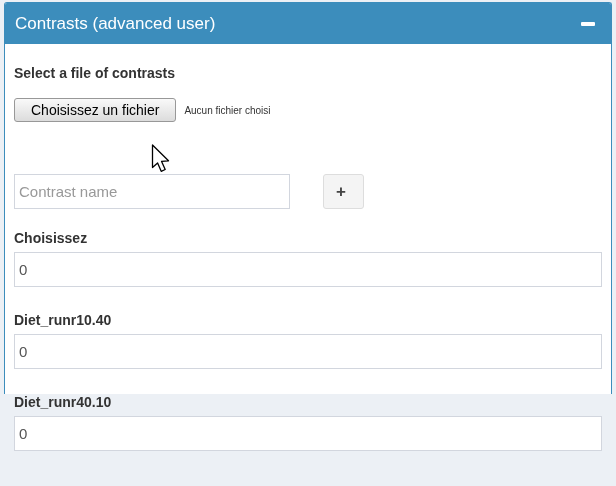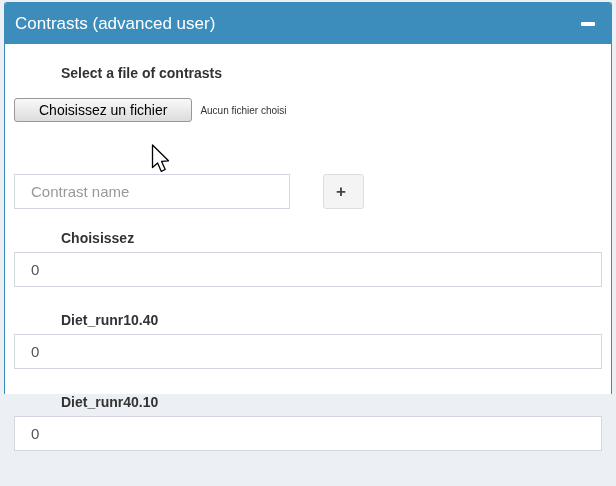--- a/index.html
+++ b/index.html
@@ -47,32 +47,31 @@
   .panel-body {
     padding:20px 9px 10px 9px;
     position:relative;
   }
   .lbl {
     display:block;
     font-size:14px;
     font-weight:700;
     color:#333;
     line-height:18px;
-    margin-left:47px;
   }
   .file-label { margin-bottom:16px; }
   .file-row {
     display:flex;
     align-items:center;
     height:24px;
     margin-bottom:52px;
   }
   .file-btn {
     height:24px;
-    padding:0 24px;
+    padding:0 16px;
     font-family:"Liberation Sans","DejaVu Sans",sans-serif;
     font-size:14px;
     color:#000;
     background:linear-gradient(#f9f9f9,#dcdcdc);
     border:1px solid #989898;
     border-radius:3px;
     cursor:pointer;
     white-space:nowrap;
   }
   .file-status {
@@ -84,21 +83,21 @@
   .define-row {
     display:flex;
     align-items:center;
     margin-bottom:20px;
   }
   input.txt {
     height:35px;
     border:1px solid #d2d6de;
     border-radius:0;
     background:#fff;
-    padding:0 16px;
+    padding:0 4px;
     font-family:"Liberation Sans","DejaVu Sans",sans-serif;
     font-size:15px;
     color:#555;
     outline:none;
   }
   input.txt::placeholder { color:#999; opacity:1; }
   .contrast-name-input { width:276px; }
   .add-btn {
     margin-left:33px;
     height:35px;

